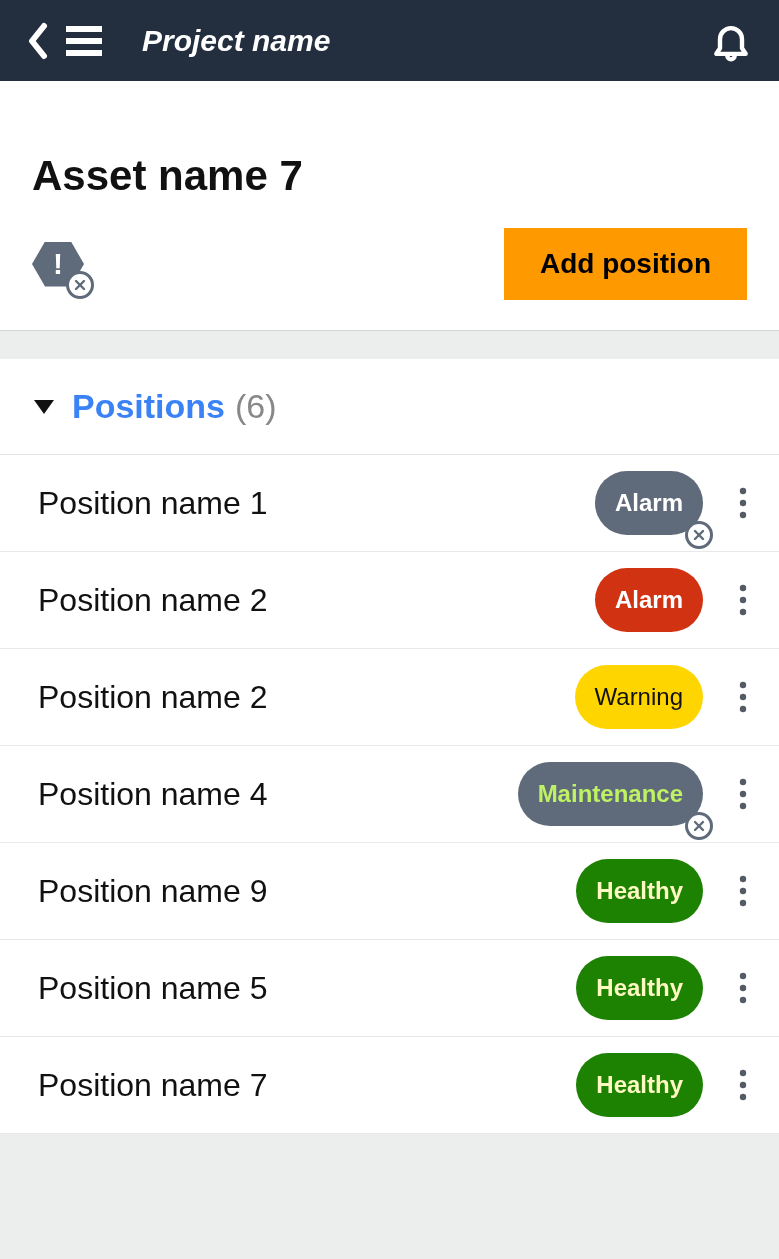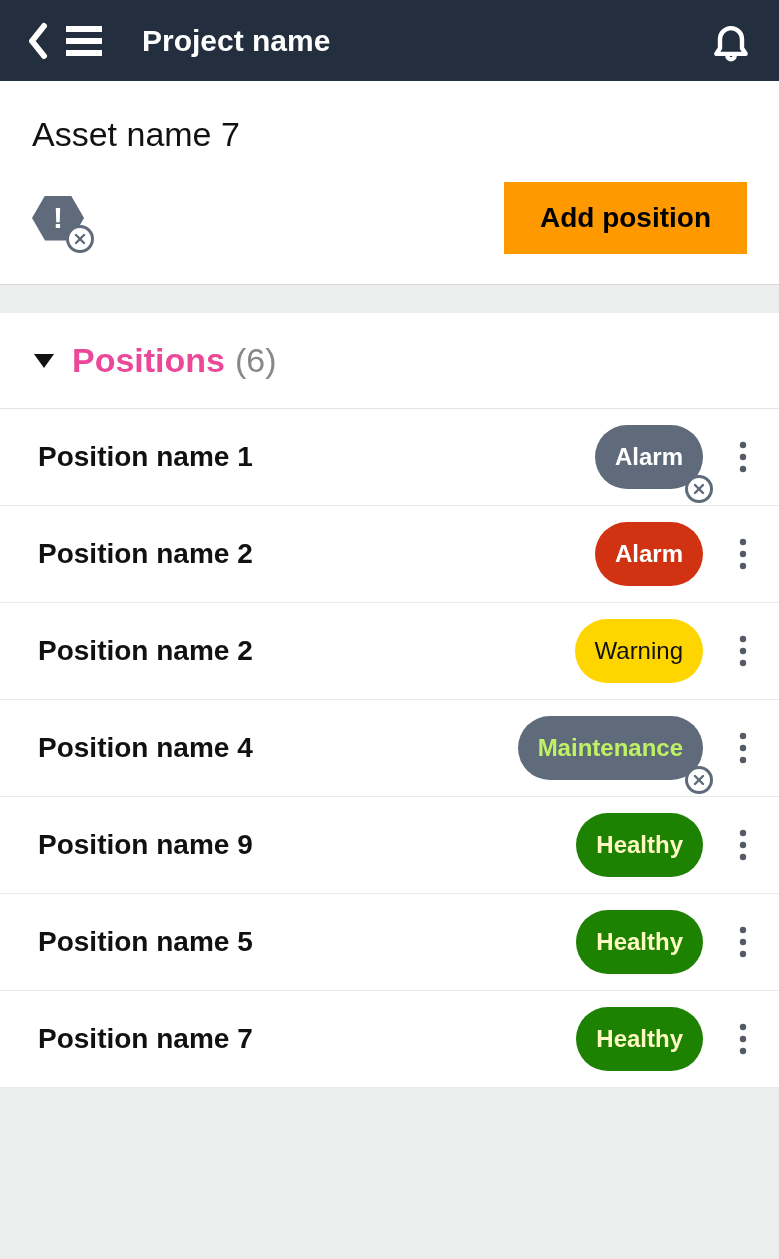--- a/index.html
+++ b/index.html
@@ -1,39 +1,39 @@
 <!DOCTYPE html>
 <html><head>
 <meta charset="utf-8">
 <style>
   * { box-sizing: border-box; margin: 0; padding: 0; }
   html, body { width: 779px; height: 1259px; font-family: -apple-system, "Segoe UI", Arial, sans-serif; background: #eceded; overflow: hidden; }
   
   .header { background: #232f3e; color: #fff; height: 81px; display: flex; align-items: center; padding: 0 26px; }
   .hdr-back { width: 40px; display:flex; align-items:center; justify-content:flex-start; cursor:pointer; }
   .hdr-menu { width: 60px; display:flex; align-items:center; justify-content:flex-start; cursor:pointer; }
-  .hdr-title { font-size: 30px; font-weight: 700; margin-left: 16px; flex:1; }
+  .hdr-title { font-size: 30px; font-weight: 700; margin-left: 16px; flex:1;font-style:italic; }
   .hdr-bell { cursor:pointer; display:flex; align-items:center; }
   
   .asset-block { background:#fff; padding: 34px 32px 30px 32px; border-bottom:1px solid #d5d5d5;}
-  .asset-title { font-size: 34px; font-weight: 400; color:#111; }
+  .asset-title { font-size: 42px; font-weight: 700; color:#111;margin-top:37px; }
   .asset-row2 { display:flex; align-items:center; justify-content:space-between; margin-top: 28px; }
   .asset-status { position:relative; display:flex; align-items:center; }
   .add-btn { background:#ff9900; color:#000000; font-size:28px; font-weight:700; padding:20px 36px; border:none; cursor:pointer; }
   
   .gap { height: 28px; }
   
   .positions-header { background:#fff; padding: 28px 32px 28px 34px; display:flex; align-items:center; border-bottom:1px solid #e4e4e4;}
   .caret-down { width:0; height:0; border-left:10px solid transparent; border-right:10px solid transparent; border-top:14px solid #111; margin-right:18px;}
-  .positions-label { font-size:34px; font-weight:800; color:#ec4899; }
+  .positions-label { font-size:34px; font-weight:800; color:#3b82f6; }
   .positions-count { font-size:34px; font-weight:400; color:#888; margin-left:10px;}
   
   .pos-list { background:#fff; }
   .pos-row { display:flex; align-items:center; padding: 0 24px 0 38px; height: 97px; border-bottom:1px solid #e9e9e9; }
-  .pos-name { font-size:28px; color:#111; flex:1;font-weight:bold; }
+  .pos-name { font-size:32px; color:#111; flex:1; }
   .badge-wrap { position:relative; display:flex; align-items:center; }
   .badge { display:inline-flex; align-items:center; justify-content:center; border-radius:999px; font-size:24px; font-weight:600; padding:18px 20px; min-height:38px; }
   .badge-alarm { background:#d13212; color:#fff; }
   .badge-warning { background:#ffd500; color:#111; font-weight:400; }
   .badge-maint { background:#5f6b7a; color:#bef264; }
   .badge-healthy { background:#1d8102; color:#fef9c3; }
   .badge-grey { background:#5f6b7a; color:#fff; }
   .x-overlay { position:absolute; right:-10px; bottom:-14px; width:28px; height:28px; border-radius:50%; background:#fff; border:3px solid #5f6b7a; display:flex; align-items:center; justify-content:center; }
   .x-overlay svg { display:block; }
   .more { margin-left:28px; cursor:pointer; padding:6px 8px; display:flex; align-items:center; }

